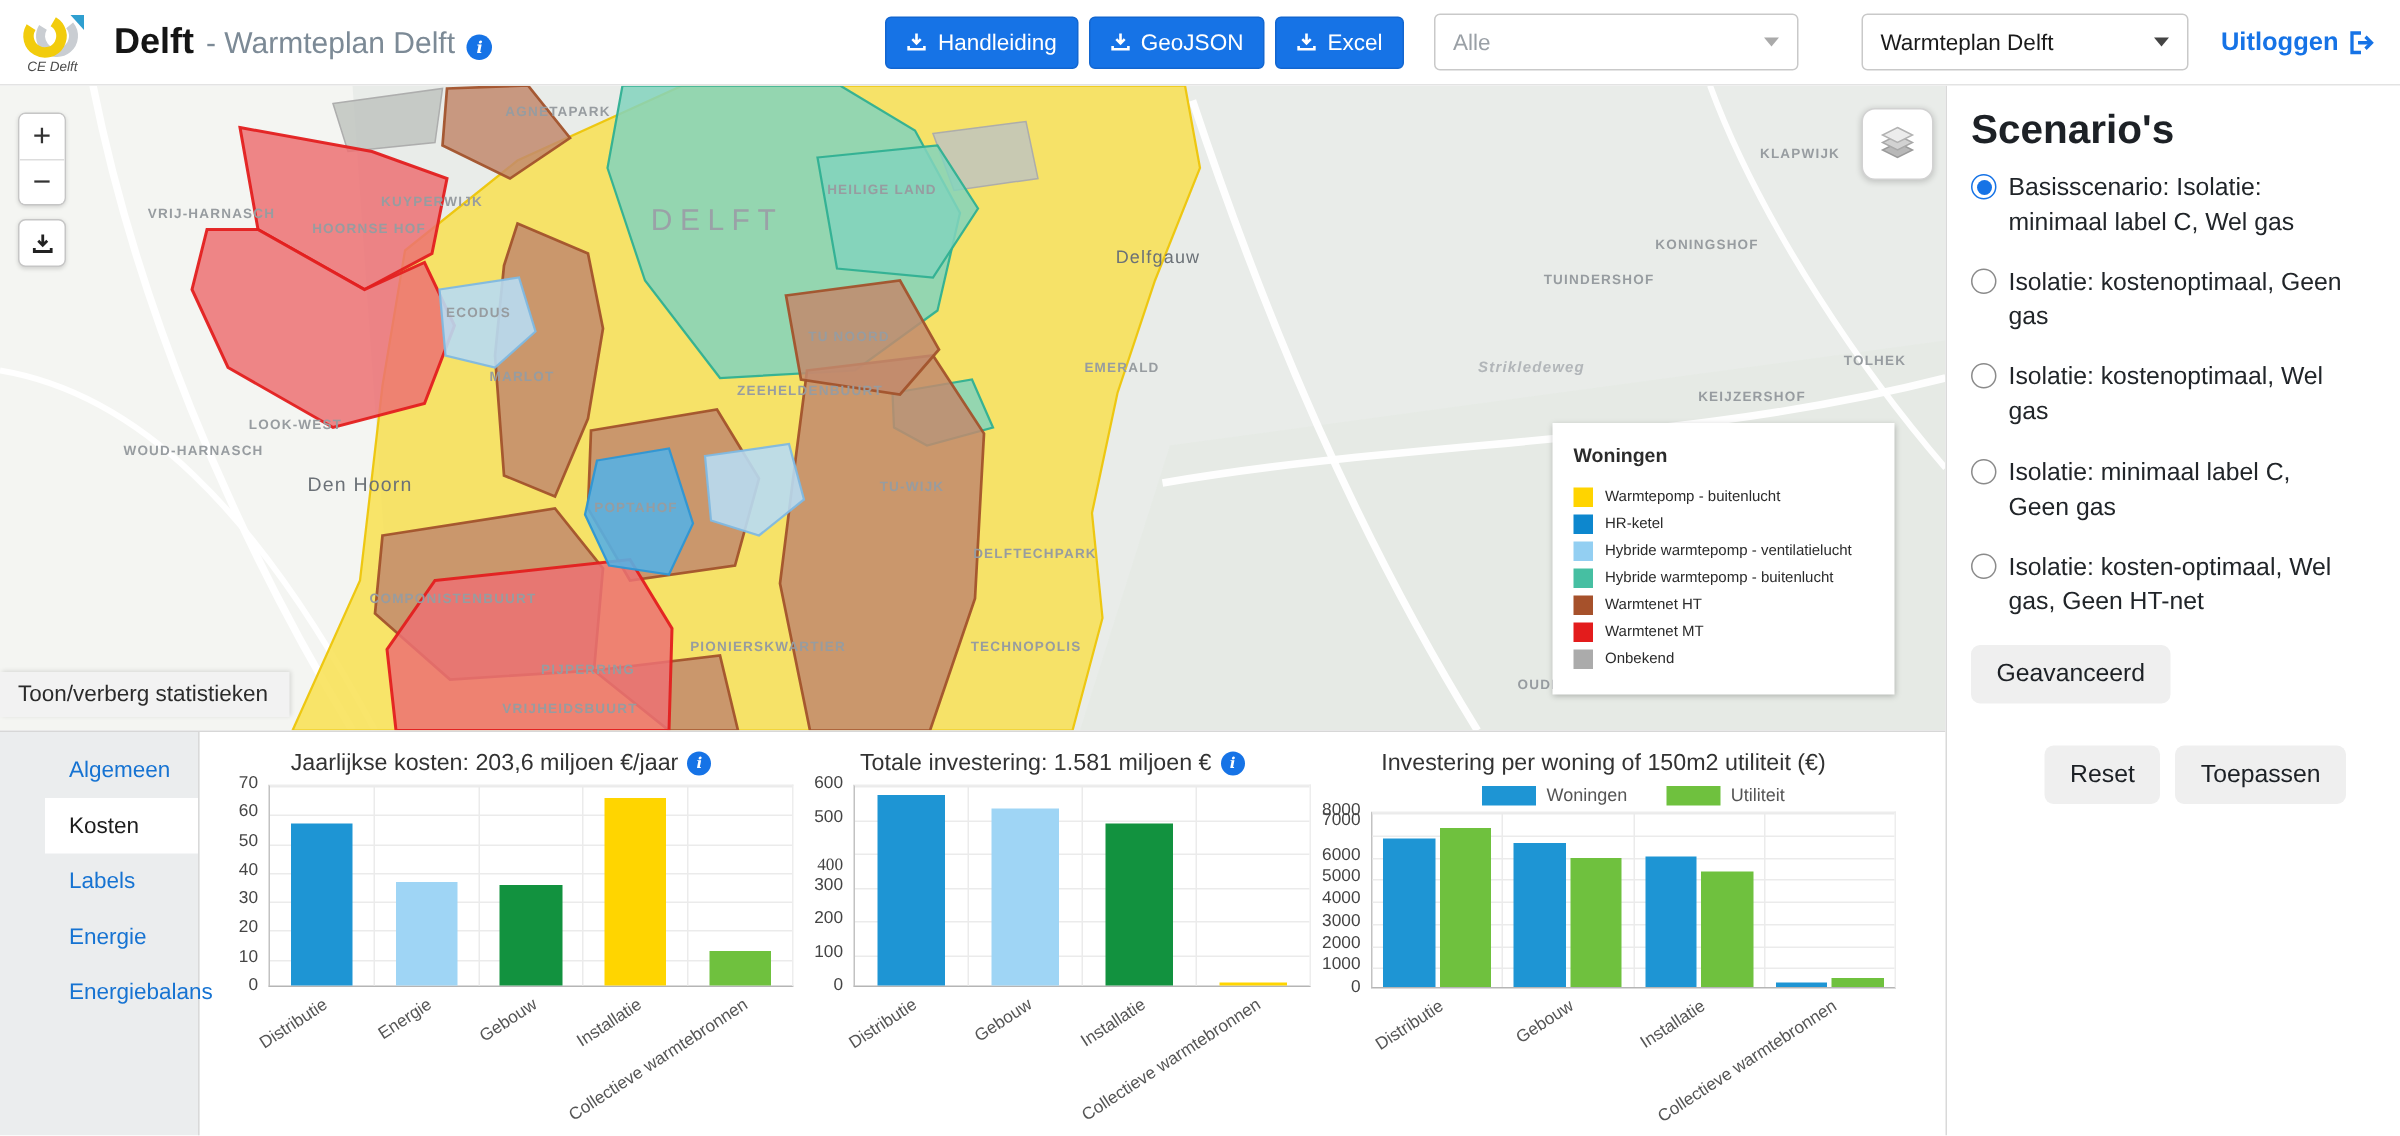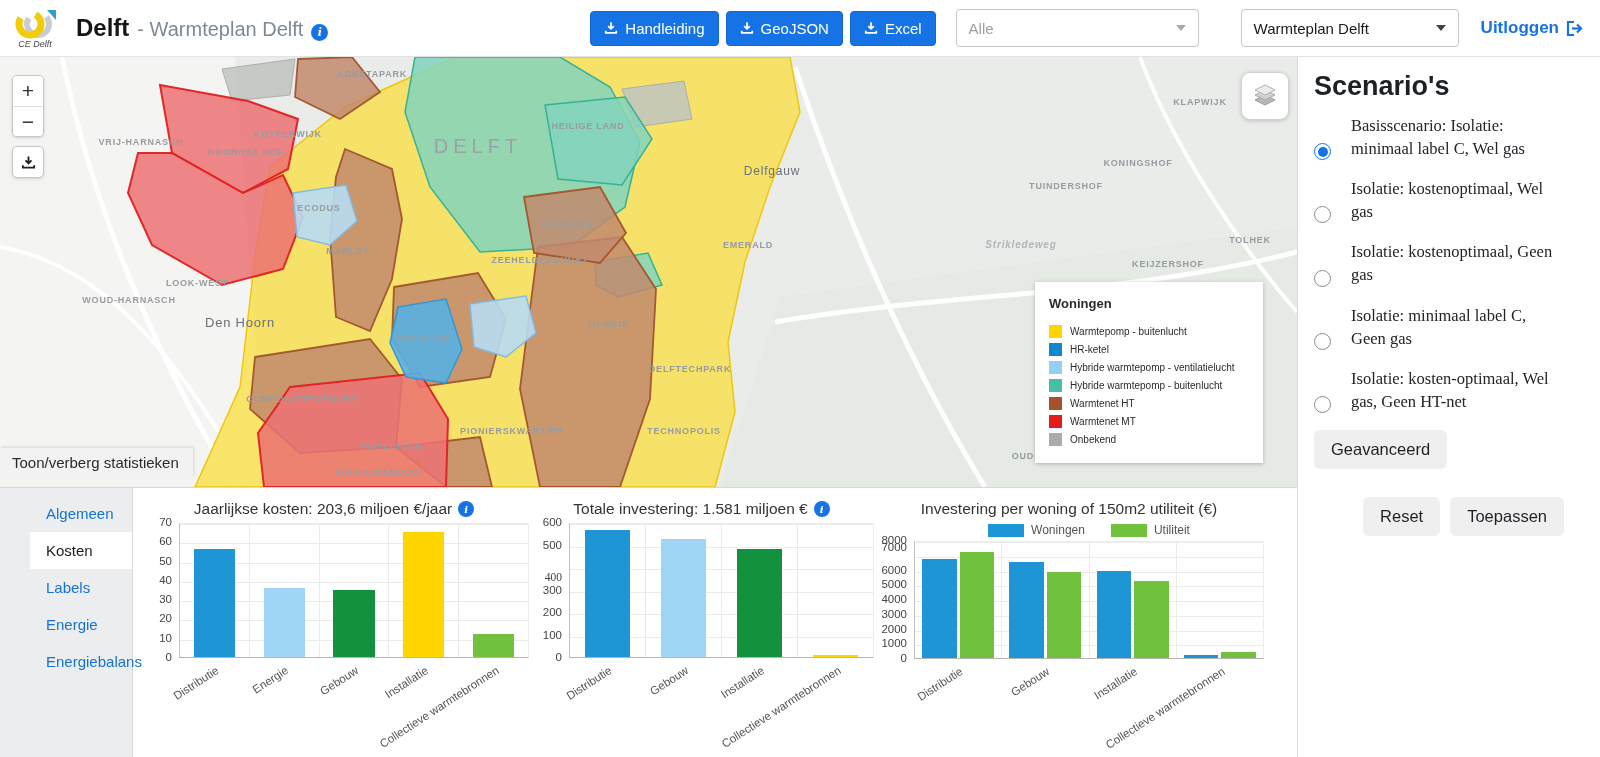--- a/index.html
+++ b/index.html
@@ -63,21 +63,21 @@
   .ccell { flex:1; height:100%; display:flex; align-items:flex-end; justify-content:center; gap:3px; border-right:1px solid #ebebeb; position:relative; z-index:2; }
   .ccell:last-child { border-right:none; }
   .bar { display:block; }
   .xlabels { display:flex; margin-left:40px; height:78px; }
   .xlabels .xc { flex:1; position:relative; }
   .xlabels .xc span { position:absolute; top:6px; right:50%; transform:rotate(-33deg); transform-origin:100% 0; white-space:nowrap; font-size:11.5px; color:#555; }
 
   
   .sidebar { position:absolute; left:1297px; top:0; width:303px; height:700px; background:#fff; border-left:1px solid #d9d9d9; padding:14px 36px 0 16px; z-index:20; }
   .sctitle { font-size:27px; font-weight:600; color:#1d2126; margin-bottom:12px; }
-  .opt { display:flex; align-items:flex-end; gap:20px; margin-bottom:17px; cursor:pointer;font-family:Liberation Serif, serif; }
+  .opt { display:flex; align-items:flex-start; gap:8px; margin-bottom:17px; cursor:pointer; }
   .opt .lbl { font-size:16.5px; color:#212529; line-height:1.4; }
   .radio { flex:0 0 17px; width:17px; height:17px; border:1.5px solid #8b8b8b; border-radius:50%; margin-top:2px; position:relative; background:#fff; }
   .radio.sel { border-color:#1673e6; }
   .radio.sel::after { content:''; position:absolute; inset:2.5px; background:#1673e6; border-radius:50%; }
   .btn-gray { background:#efefef; border:none; border-radius:6px; padding:10px 17px; font-size:16.5px; color:#1d2126; cursor:pointer; font-family:inherit; }
   .advrow { margin-top:4px; }
   .actrow { display:flex; justify-content:flex-end; gap:10px; margin-top:28px; }
 </style>
 </head>
 <body>
@@ -446,25 +446,25 @@
 
   <div class="sidebar">
     <div class="sctitle">Scenario's</div>
     <div id="scenario-options">
         <div class="opt">
           <span class="radio sel"></span>
           <span class="lbl">Basisscenario: Isolatie: minimaal label C, Wel gas</span>
         </div>
         <div class="opt">
           <span class="radio"></span>
-          <span class="lbl">Isolatie: kostenoptimaal, Wel gas</span>
+          <span class="lbl">Isolatie: kostenoptimaal, Geen gas</span>
         </div>
         <div class="opt">
           <span class="radio"></span>
-          <span class="lbl">Isolatie: kostenoptimaal, Geen gas</span>
+          <span class="lbl">Isolatie: kostenoptimaal, Wel gas</span>
         </div>
         <div class="opt">
           <span class="radio"></span>
           <span class="lbl">Isolatie: minimaal label C, Geen gas</span>
         </div>
         <div class="opt">
           <span class="radio"></span>
           <span class="lbl">Isolatie: kosten-optimaal, Wel gas, Geen HT-net</span>
         </div>
       </div>

